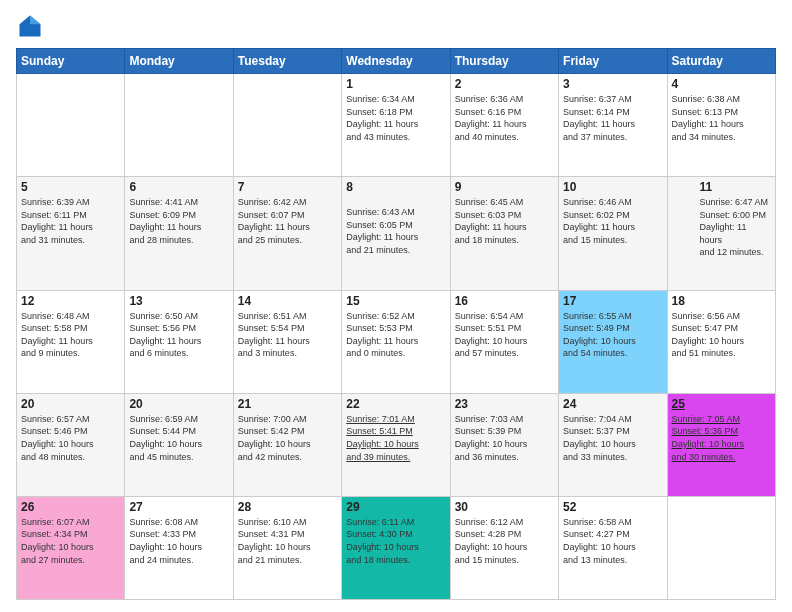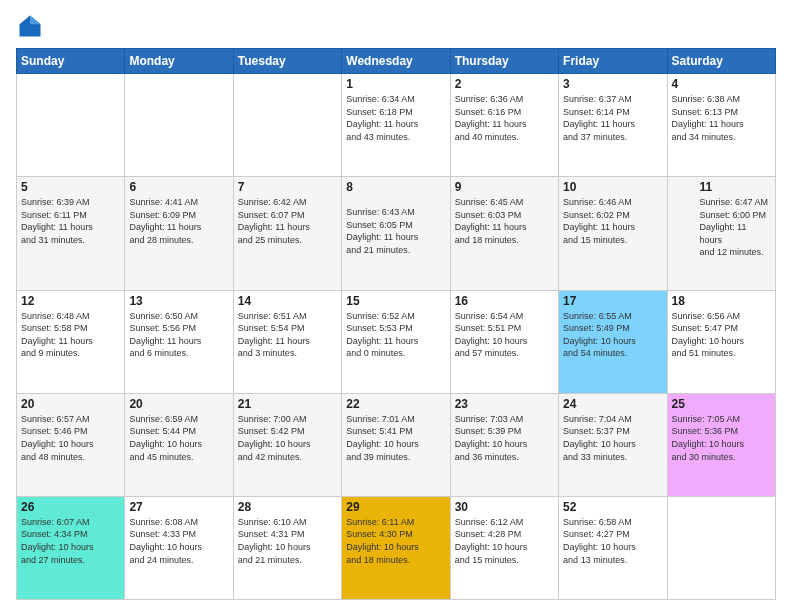--- a/index.html
+++ b/index.html
@@ -275,70 +275,70 @@
           </td>
           <td style="background: rgb(245, 245, 245);">
             <span class="day-num">21</span>
             <div class="day-info" style="white-space: pre-line;">Sunrise: 7:00 AM
 Sunset: 5:42 PM
 Daylight: 10 hours
 and 42 minutes.</div>
           </td>
           <td style="background: rgb(245, 245, 245);">
             <span class="day-num">22</span>
-            <div class="day-info" style="white-space: pre-line;">Sunrise: 7:01 AM
+            <div class="day-info" style="white-space: pre-line; text-decoration: underline;">Sunrise: 7:01 AM
 Sunset: 5:41 PM
 Daylight: 10 hours
 and 39 minutes.</div>
           </td>
           <td style="background: rgb(245, 245, 245);">
             <span class="day-num">23</span>
             <div class="day-info" style="white-space: pre-line;">Sunrise: 7:03 AM
 Sunset: 5:39 PM
 Daylight: 10 hours
 and 36 minutes.</div>
           </td>
           <td style="background: rgb(245, 245, 245);">
             <span class="day-num">24</span>
             <div class="day-info" style="white-space: pre-line;">Sunrise: 7:04 AM
 Sunset: 5:37 PM
 Daylight: 10 hours
 and 33 minutes.</div>
           </td>
-          <td style="background: #f0abfc;">
+          <td style="background: #d946ef; text-decoration: underline;">
             <span class="day-num">25</span>
             <div class="day-info" style="white-space: pre-line;">Sunrise: 7:05 AM
 Sunset: 5:36 PM
 Daylight: 10 hours
 and 30 minutes.</div>
           </td>
         </tr>
         <tr>
-          <td style="background: #5eead4;">
+          <td style="background: #f9a8d4;">
             <span class="day-num">26</span>
             <div class="day-info" style="white-space: pre-line;">Sunrise: 6:07 AM
 Sunset: 4:34 PM
 Daylight: 10 hours
 and 27 minutes.</div>
           </td>
           <td style="background: rgb(255, 255, 255);">
             <span class="day-num">27</span>
             <div class="day-info" style="white-space: pre-line;">Sunrise: 6:08 AM
 Sunset: 4:33 PM
 Daylight: 10 hours
 and 24 minutes.</div>
           </td>
           <td style="background: rgb(255, 255, 255);">
             <span class="day-num">28</span>
             <div class="day-info" style="white-space: pre-line;">Sunrise: 6:10 AM
 Sunset: 4:31 PM
 Daylight: 10 hours
 and 21 minutes.</div>
           </td>
-          <td style="background: #eab308;">
+          <td style="background: #14b8a6;">
             <span class="day-num">29</span>
             <div class="day-info" style="white-space: pre-line;">Sunrise: 6:11 AM
 Sunset: 4:30 PM
 Daylight: 10 hours
 and 18 minutes.</div>
           </td>
           <td style="background: rgb(255, 255, 255);">
             <span class="day-num">30</span>
             <div class="day-info" style="white-space: pre-line;">Sunrise: 6:12 AM
 Sunset: 4:28 PM

